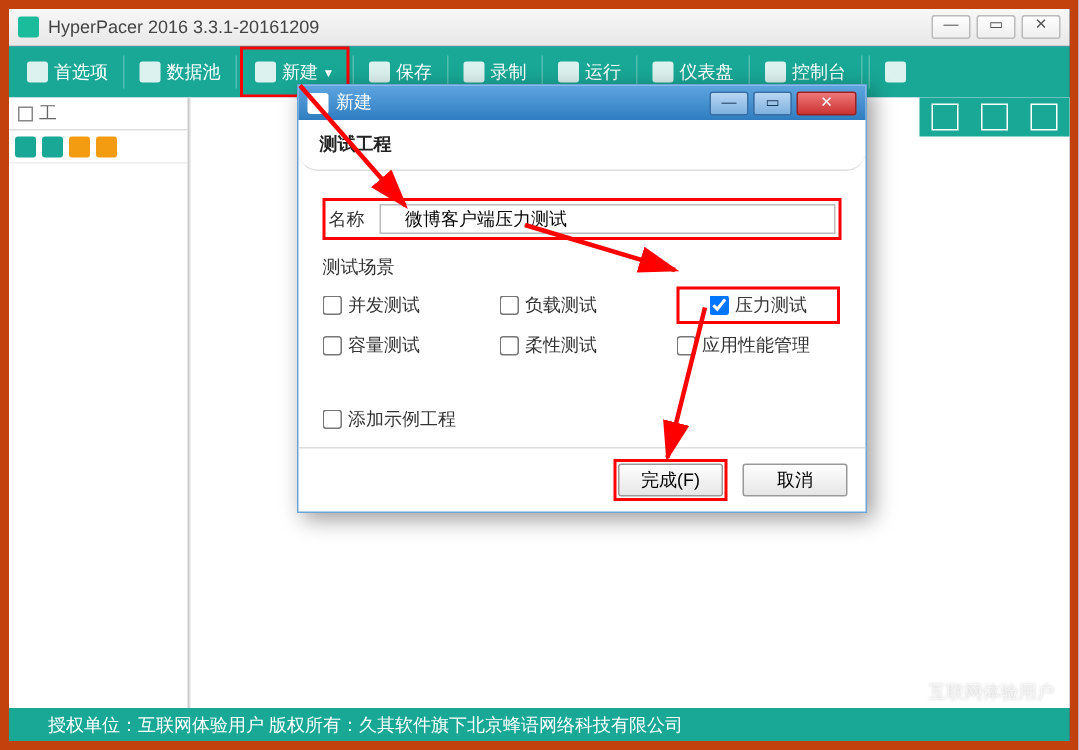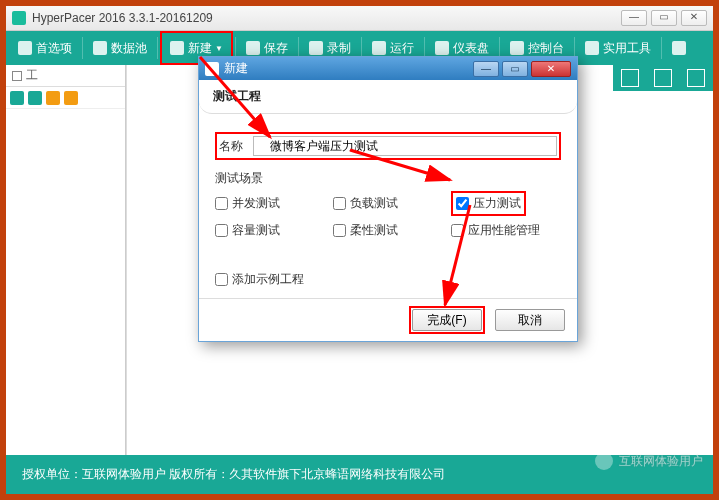--- a/index.html
+++ b/index.html
@@ -24,40 +24,40 @@
 .sidebar { width: 120px; border-right: 1px solid #ccc; background: #fff; }
 .sidebar-head { height: 22px; border-bottom: 1px solid #ddd; display: flex; align-items: center; padding: 0 6px; color: #666; }
 .sidebar-head .mini-ic { width: 10px; height: 10px; margin-right: 4px; border: 1px solid #888; }
 .sidebar-toolbar { height: 22px; border-bottom: 1px solid #eee; display: flex; align-items: center; padding: 0 4px; gap: 4px; }
 .sidebar-toolbar .mini { width: 14px; height: 14px; background: #19a896; border-radius: 2px; }
 .sidebar-toolbar .mini.o { background: #f39c12; }
 .content { flex: 1; background: #fff; border-left: 1px solid #ddd; position: relative; }
 .content-tabs { position: absolute; right: 0; top: 0; height: 26px; width: 100px; background: #19a896; display:flex; align-items:center; justify-content:space-around; }
 .content-tabs .ct { width: 18px; height: 18px; border:1px solid #fff; }
 
-.status-bar { height: 39px; background: #19a896; color: #fff; display: flex; align-items: center; padding: 0 16px; font-size: 11px; }
+.status-bar { height: 22px; background: #19a896; color: #fff; display: flex; align-items: center; padding: 0 26px; font-size: 11px; }
 
 
 .dialog { position: absolute; left: 198px; top: 56px; width: 380px; height: 286px; background: #fff; border: 1px solid #6aa4d8; box-shadow: 4px 4px 14px rgba(0,0,0,0.4); z-index: 20; display: flex; flex-direction: column; }
 .dlg-title { height: 26px; background: linear-gradient(#5ea5e0,#2f7dc0); display: flex; align-items: center; padding: 0 6px; color: #fff; }
 .dlg-title .dlg-ic { width: 14px; height: 14px; background: #fff; border-radius: 2px; margin-right: 5px; }
 .dlg-title .spacer { flex: 1; }
 .dlg-title .dlg-btn { width: 26px; height: 16px; background: linear-gradient(#b9d6f2,#7fb1e0); border: 1px solid #3a6fa5; border-radius: 2px; margin-left: 3px; text-align: center; line-height: 13px; color: #1a3a5a; font-size: 10px; }
 .dlg-title .dlg-close { background: linear-gradient(#e77,#c33); border-color: #922; color: #fff; width: 40px; }
 .dlg-head { padding: 8px 14px; font-weight: bold; color: #222; border-bottom: 1px solid #ddd; border-radius: 13px; }
 .dlg-body { flex: 1; padding: 10px 16px; color: #333; }
 .row-name { display: flex; align-items: center; margin: 8px 0 10px 0; }
 .row-name label { width: 34px; }
 .row-name input { flex: 1; height: 20px; border: 1px solid #bbb; padding: 0 16px; font-size: 12px; }
 .row-name.red-box { padding: 2px; }
 .group-label { margin: 6px 0 4px; color: #333; }
 .checks { display: grid; grid-template-columns: 1fr 1fr 1fr; gap: 6px 8px; }
 .chk { display: flex; align-items: center; }
 .chk input { margin-right: 4px; }
-.chk.red-box { padding: 2px 3px; display:inline-flex; justify-self:start; }
+.chk.red-box { padding: 2px 20px; display:inline-flex; justify-self:start; }
 .add-sample { margin-top: 32px; display: flex; align-items: center; }
 .add-sample input { margin-right: 4px; }
 .dlg-foot { height: 48px; border-top: 1px solid #ddd; display: flex; justify-content: flex-end; align-items: center; padding: 0 12px; gap: 10px; }
 .dlg-foot button { width: 70px; height: 22px; background: linear-gradient(#fefefe,#e6e6e6); border: 1px solid #999; border-radius: 2px; cursor: pointer; }
 .dlg-foot .finish.red-box { padding: 1px; }
 
 
 .arrow { position: absolute; z-index: 30; }
 .arrow svg { overflow: visible; }
 
@@ -113,24 +113,20 @@
       <div class="tb-btn">
         <span class="ic" style="background: rgba(255, 255, 255, 0.85); border-radius: 2px;"></span>
         <span>仪表盘</span>
       </div>
       <div class="tb-sep"></div>
       <div class="tb-btn">
         <span class="ic" style="background: rgba(255, 255, 255, 0.85); border-radius: 2px;"></span>
         <span>控制台</span>
       </div>
       <div class="tb-sep"></div>
-      <div class="tb-btn">
-        <span class="ic" style="background: rgba(255, 255, 255, 0.85); border-radius: 2px;"></span>
-        <span>实用工具</span>
-      </div>
       <div class="tb-sep"></div>
       <div class="tb-btn">
         <span class="ic" style="background: rgba(255, 255, 255, 0.85); border-radius: 2px;"></span>
       </div>
     </div>
 
   <div class="body-area">
     <div class="sidebar">
       <div class="sidebar-head">
         <span class="mini-ic"></span>

